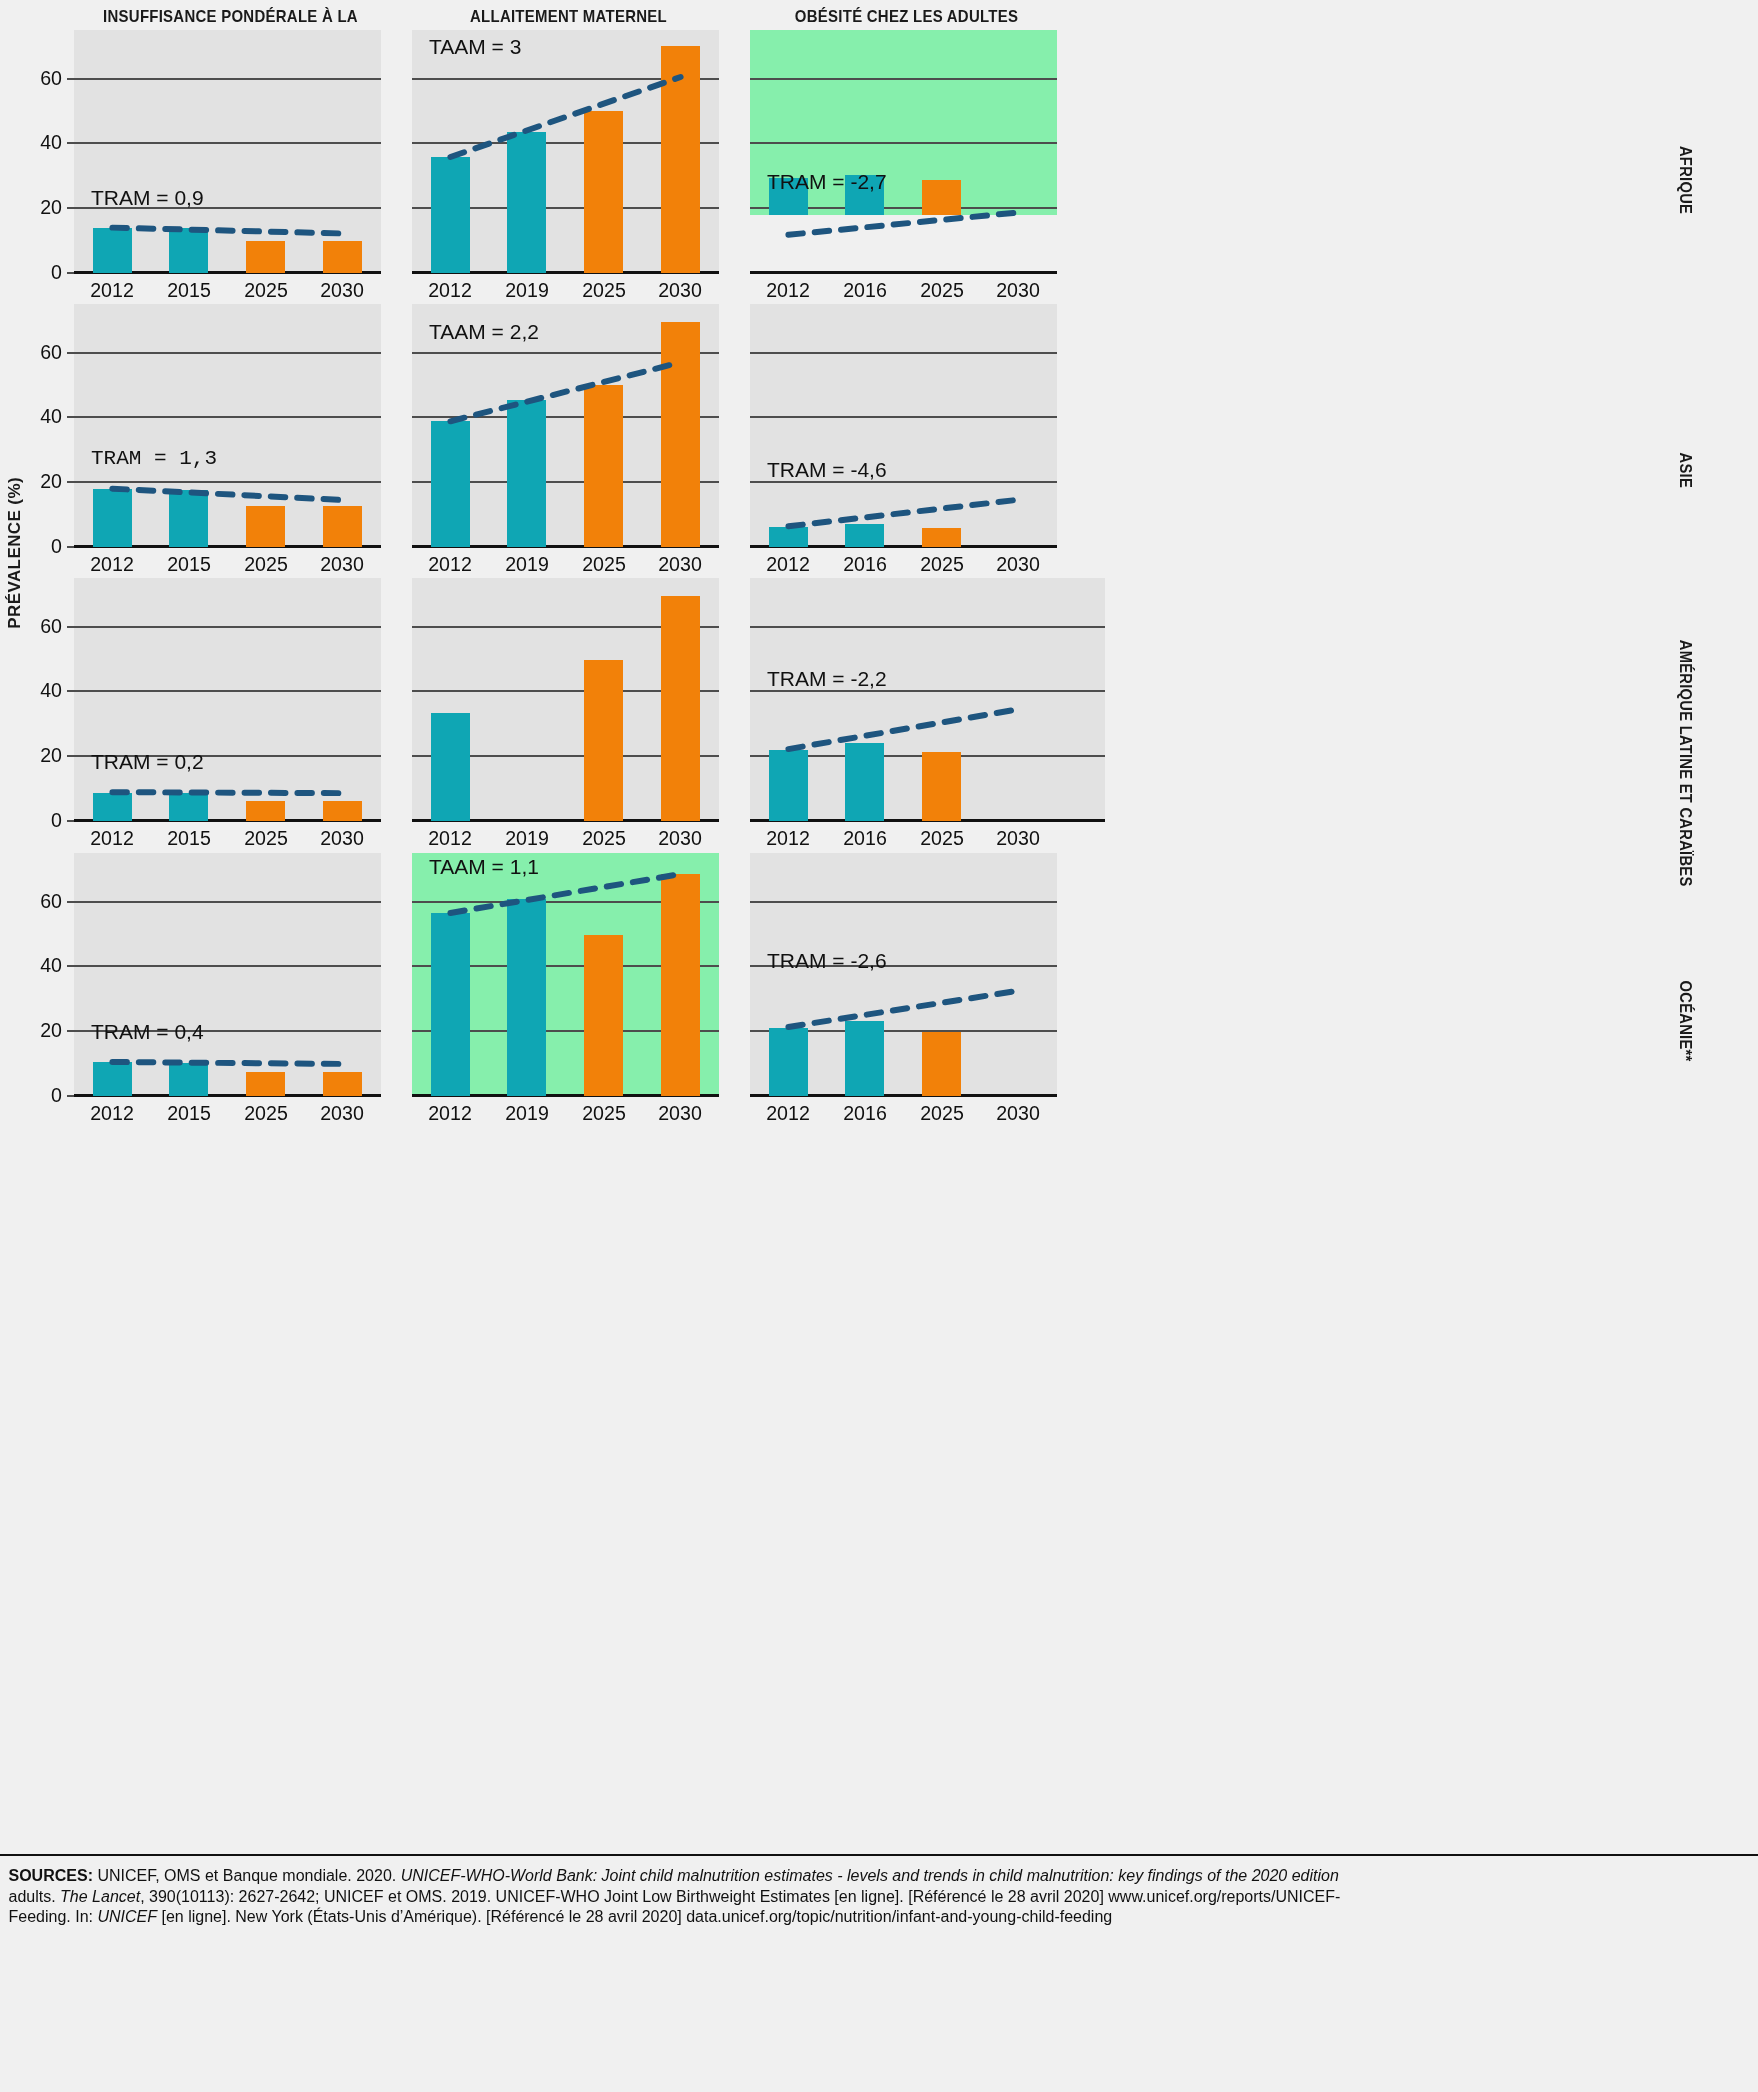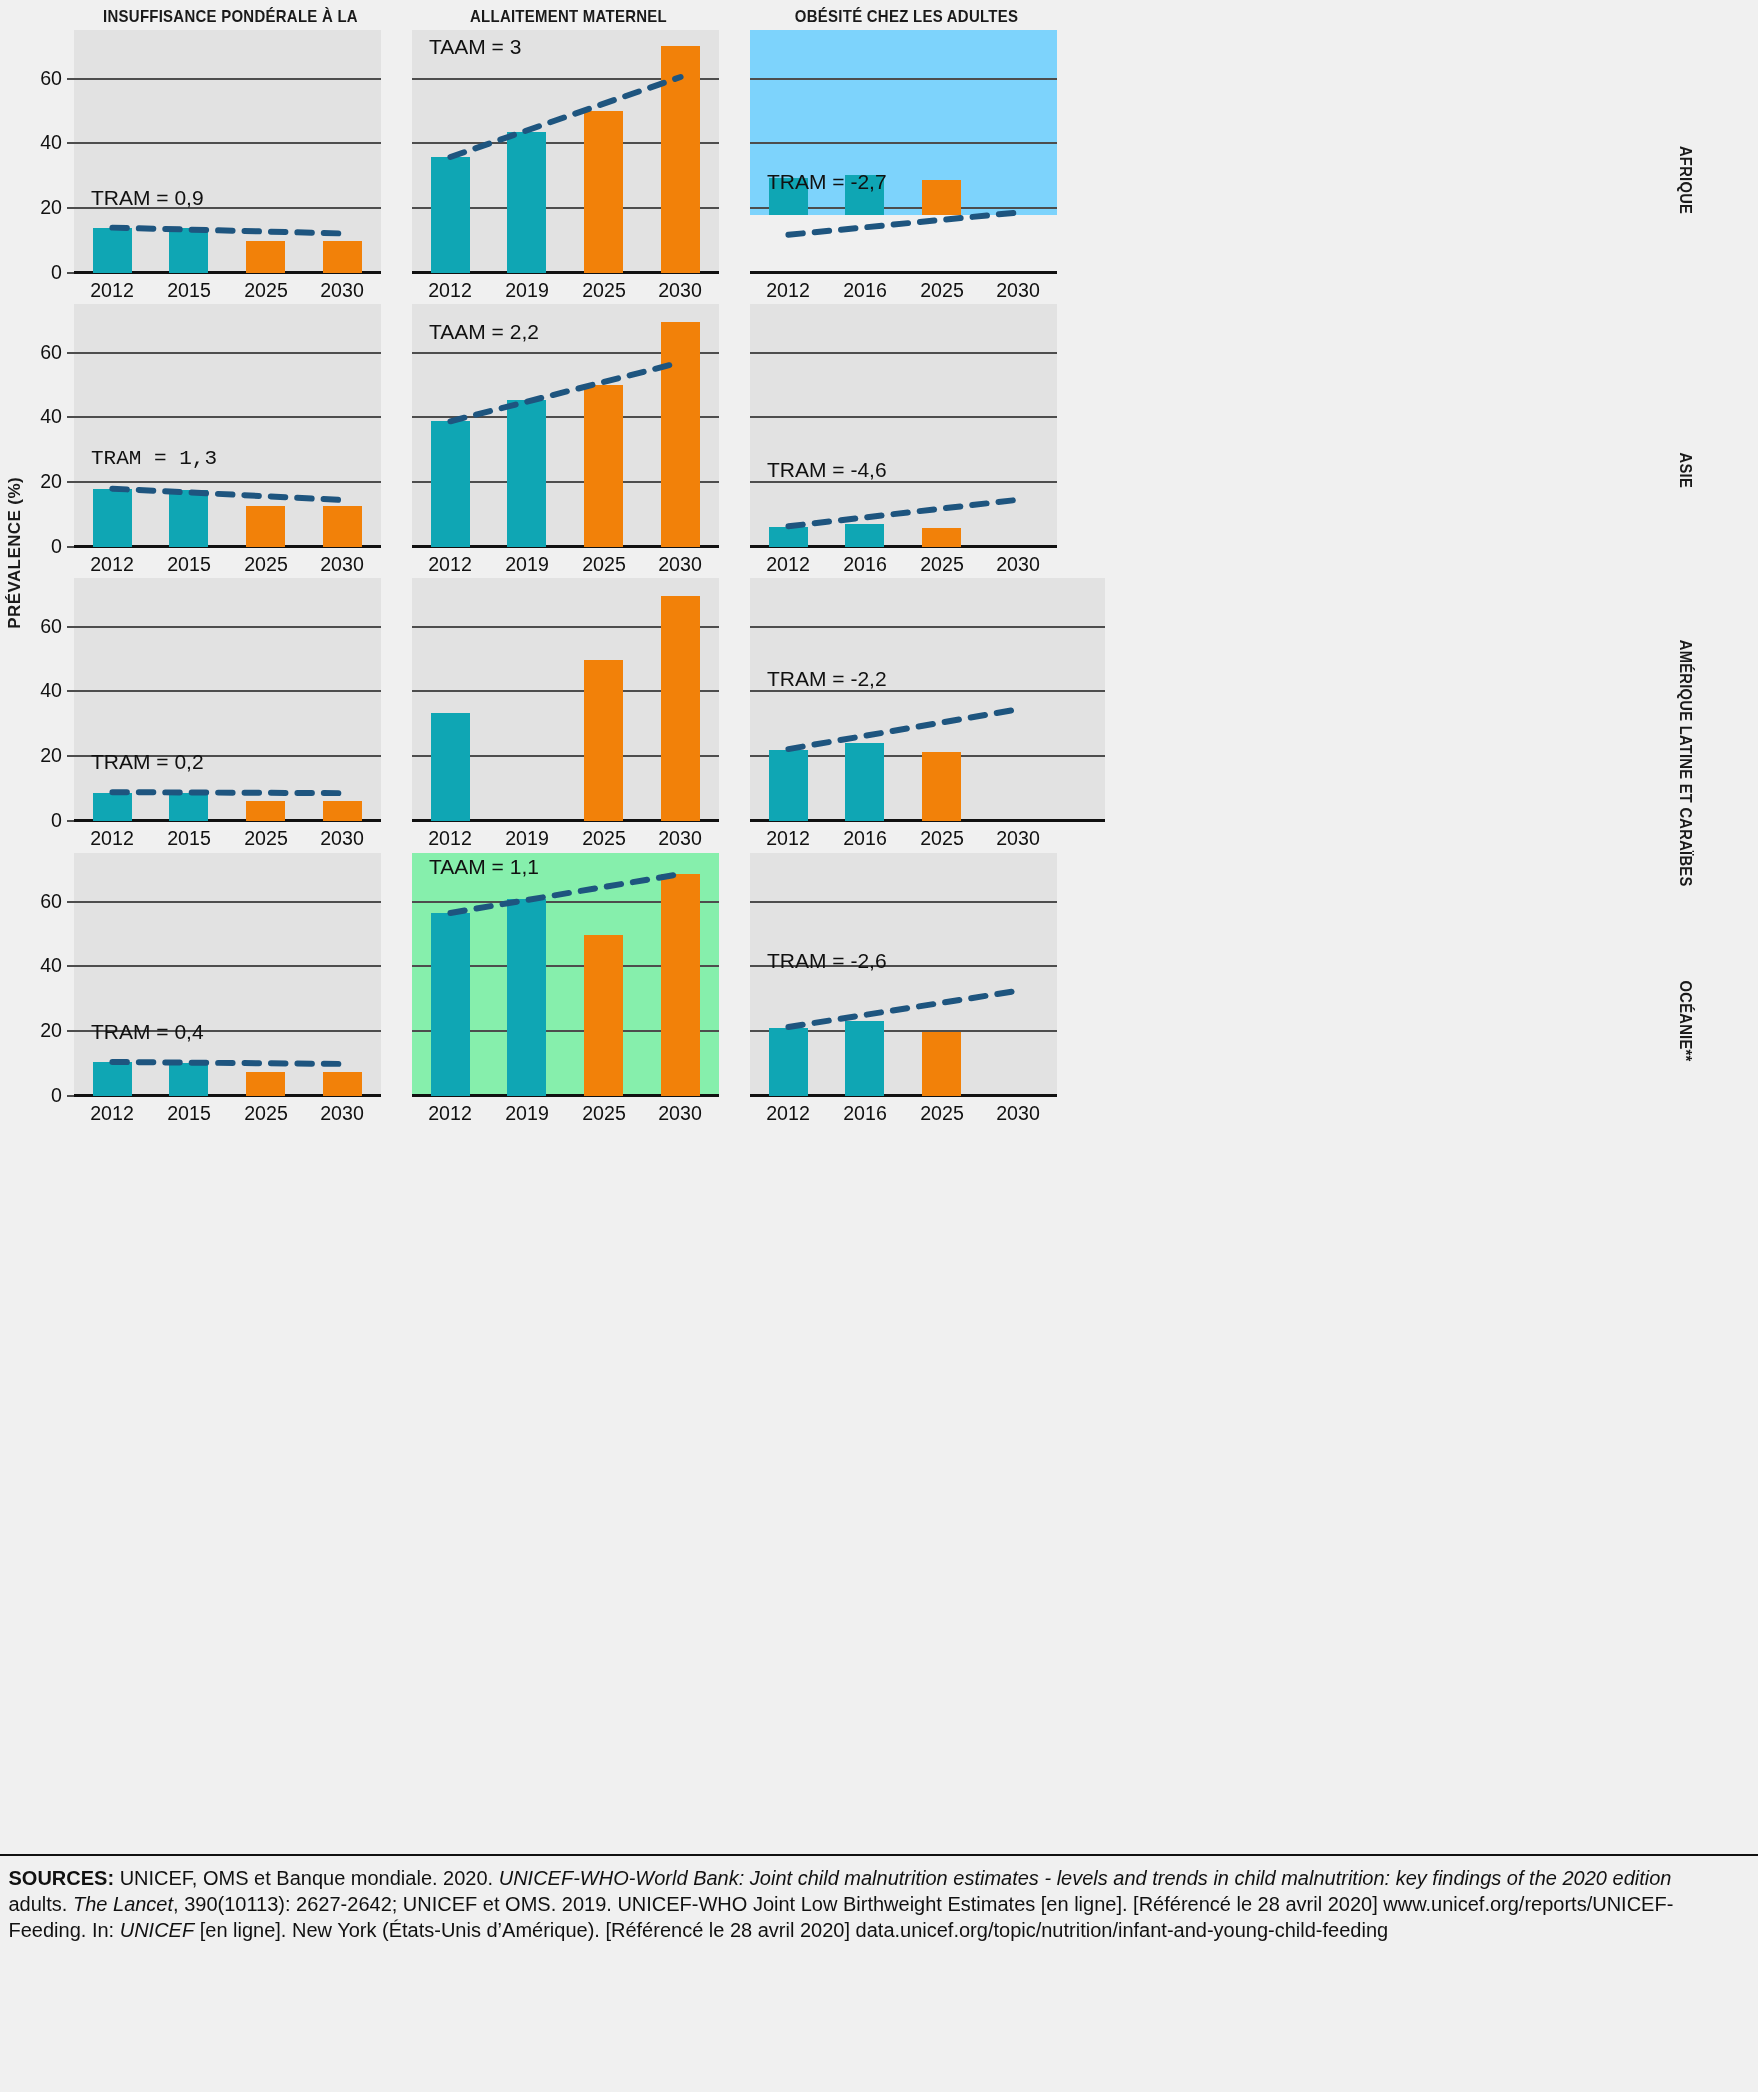--- a/index.html
+++ b/index.html
@@ -120,21 +120,21 @@
 
   .trendsvg { position:absolute; left:0; top:0; overflow: visible; }
 
   
   #sources {
     position: absolute;
     left: 0; top: 1854px;
     width: 1759px;
     padding: 10.2px 8.5px 0 8.5px;
     border-top: 2.6px solid #111;
-    font-size: 20px;
+    font-size: 16px;
     line-height: 1.285;
     color: #111;
     font-family: "Liberation Sans Narrow", "Liberation Sans", sans-serif;
   }
   #sources .it { font-style: italic; }
   #sources .lab { font-weight: bold; }
 </style>
 </head>
 <body>
 
@@ -189,21 +189,21 @@
         <div class="bar orange" style="left: 249px; width: 39px; height: 227px;"></div>
         <svg class="trendsvg" width="307" height="243" viewBox="0 0 360 285">
           <line x1="45" y1="148.96" x2="315" y2="55.099999999999994" stroke="#1e557f" stroke-width="7" stroke-linecap="round" stroke-dasharray="17 14"></line>
         </svg>
         <div class="ann" style="left: 17px; top: 6px;">TAAM = 3</div>
         <div class="xtick" style="left: 38px; top: 251px;">2012</div>
         <div class="xtick" style="left: 115px; top: 251px;">2019</div>
         <div class="xtick" style="left: 192px; top: 251px;">2025</div>
         <div class="xtick" style="left: 268px; top: 251px;">2030</div>
       </div>
-      <div class="panel" style="left: 750px; top: 30px; width: 307px; height: 185px; background: #7dd3fc;">
+      <div class="panel" style="left: 750px; top: 30px; width: 307px; height: 185px; background: #86efac;">
         <div class="gridline" style="top: 177px;"></div>
         <div class="gridline" style="top: 112px;"></div>
         <div class="gridline" style="top: 48px;"></div>
         <div class="axis-zero" style="top: 241px;"></div>
         <div class="bar teal" style="left: 19px; width: 39px; height: 37px;"></div>
         <div class="bar teal" style="left: 95px; width: 39px; height: 40px;"></div>
         <div class="bar orange" style="left: 172px; width: 39px; height: 35px;"></div>
         <svg class="trendsvg" width="307" height="243" viewBox="0 0 360 285">
           <line x1="45" y1="240.16" x2="315" y2="213.94" stroke="#1e557f" stroke-width="7" stroke-linecap="round" stroke-dasharray="17 14"></line>
         </svg>

